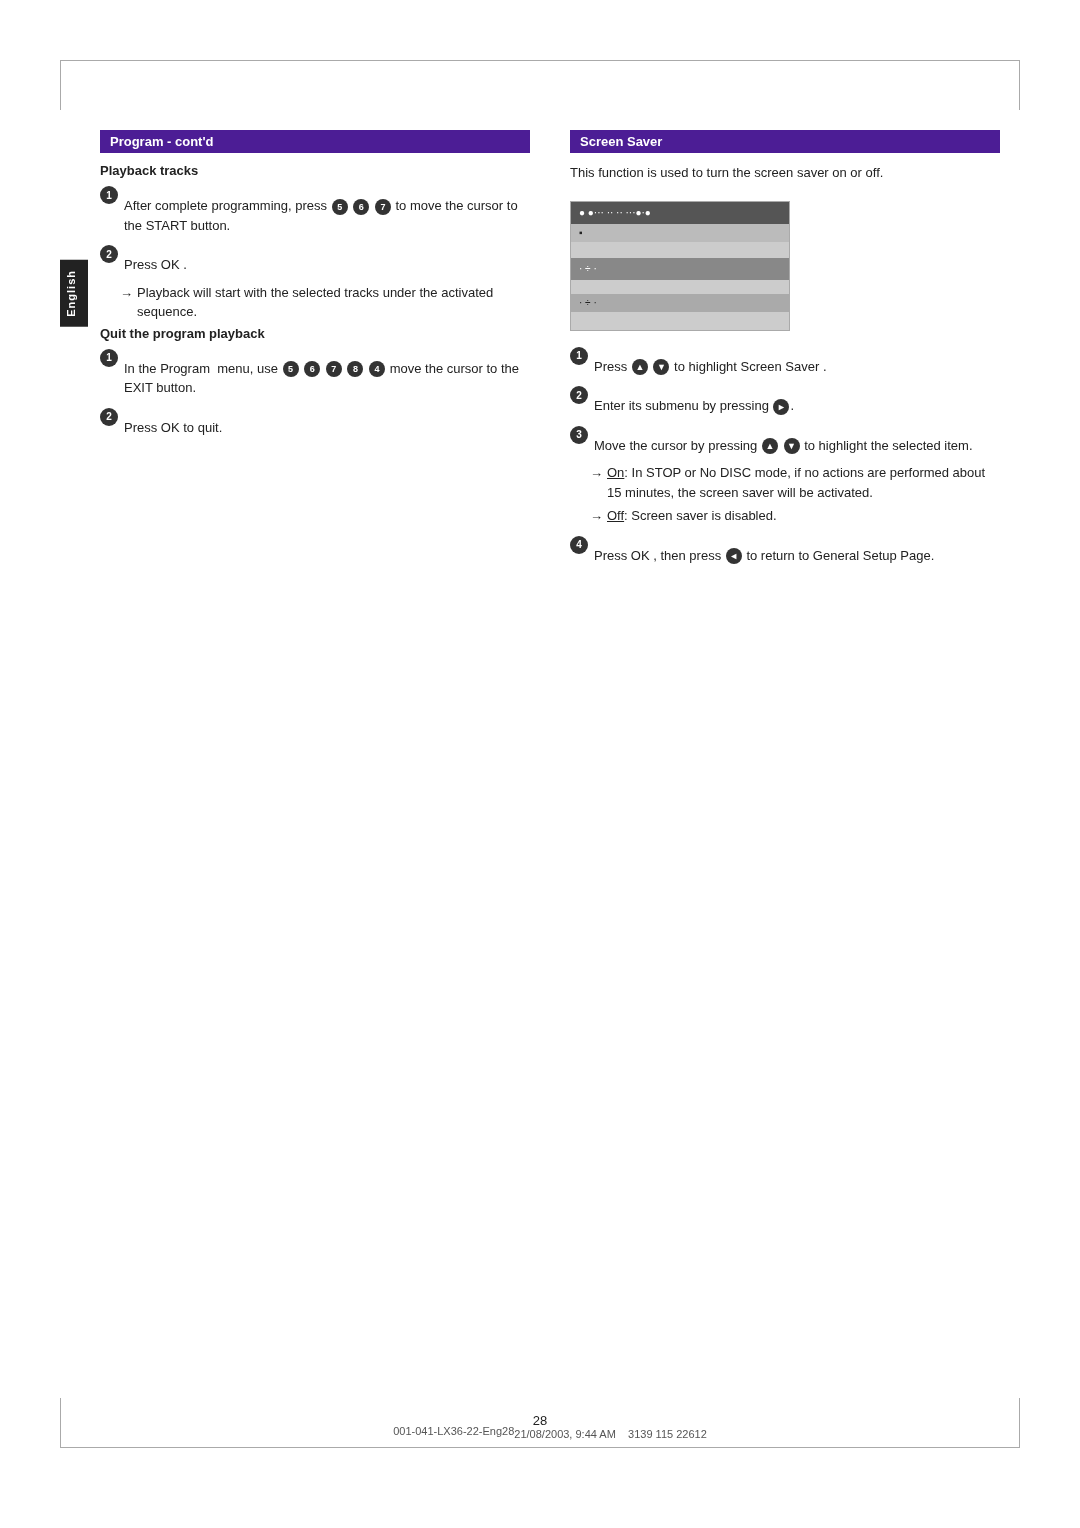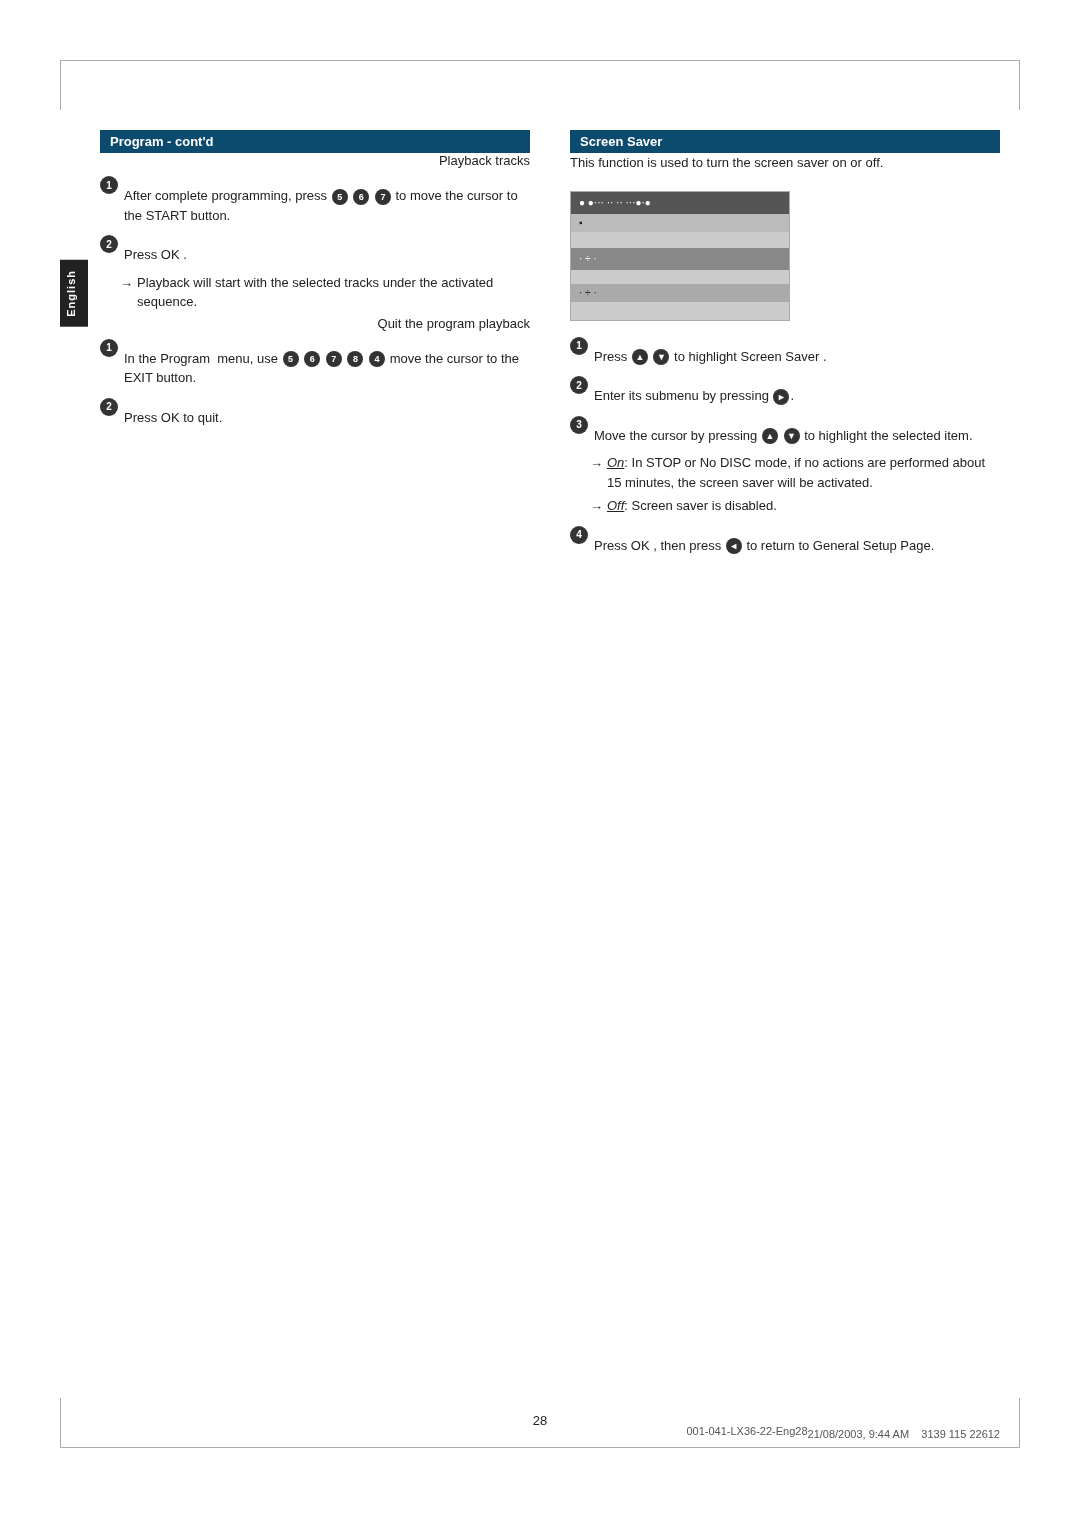--- a/index.html
+++ b/index.html
@@ -109,34 +109,34 @@
       min-width: 0;
     }
 
     .col-right {
       flex: 1;
       min-width: 0;
     }
 
     
     .section-header {
-      background: #0c4a6e;
+      background: #4c1d95;
       color: #fff;
       padding: 4px 10px;
       font-size: 13px;
       font-weight: bold;
+      margin-bottom: 10px;
     }
 
     
     .sub-heading {
       font-size: 13px;
-      font-weight: normal;
+      font-weight: bold;
       margin-top: 0;
       margin-bottom: 6px;
-      text-align: right;
     }
 
     
     .step-item {
       display: flex;
       align-items: flex-start;
       margin-bottom: 8px;
       font-size: 13px;
       line-height: 1.5;
     }
@@ -233,21 +233,21 @@
       color: #222;
     }
 
     
     .footer {
       position: absolute;
       bottom: 88px;
       left: 100px;
       right: 80px;
       display: flex;
-      justify-content: flex-end;
+      justify-content: center;
       align-items: center;
       font-size: 11px;
       color: #555;
     }
 
     .page-num {
       font-size: 14px;
       color: #222;
       text-align: center;
       position: absolute;
@@ -263,21 +263,20 @@
     .footer-center {
       font-size: 11px;
     }
     .footer-right {
       font-size: 11px;
       margin-top: 6px;
     }
 
     .underline {
       text-decoration: underline;
-      font-style: italic;
     }
 
     p {
       font-size: 13px;
       line-height: 1.5;
       margin-bottom: 18px;
     }
   </style>
 </head>
 <body>

